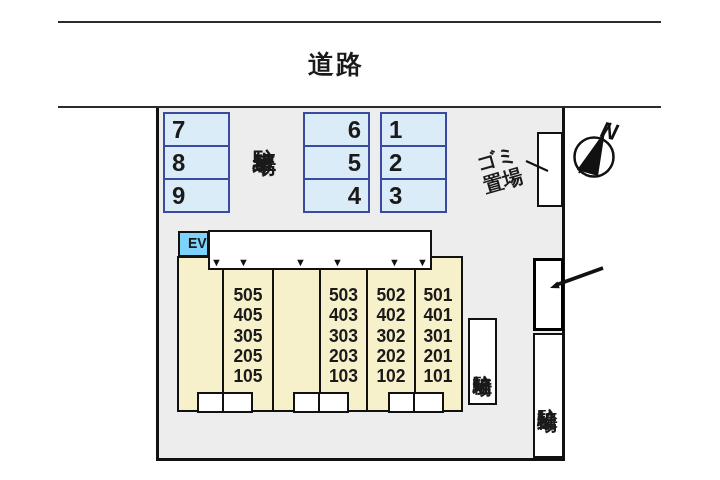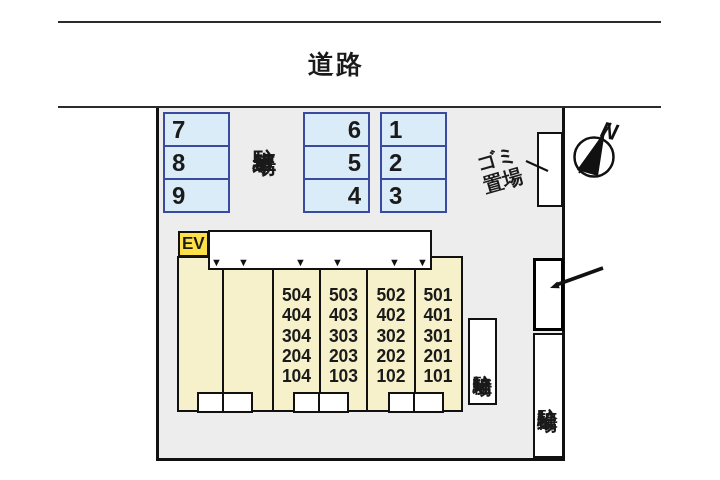--- a/index.html
+++ b/index.html
@@ -39,21 +39,21 @@
     background:var(--building-fill,#f6f1cb);
     border:2.5px solid #111;
   }
   .divider{position:absolute;top:0;bottom:0;width:2px;background:#111;}
   .roomcol{
     position:absolute;top:0;height:100%;padding-top:27px;
     font-size:17.5px;font-weight:bold;line-height:20.3px;text-align:center;
   }
   .stair{position:absolute;background:#fff;border:2px solid #111;width:27px;height:17px;}
   .corridor{background:#fff;border:2px solid #111;}
-  .evbox{background:#fde047;border:2px solid #111;font-size:17px;font-weight:bold;line-height:21px;padding-left:2px;}
+  .evbox{background:#7dd3fc;border:2px solid #111;font-size:14px;font-weight:bold;line-height:21px;padding-left:8px;}
   .tri{position:absolute;font-size:11px;line-height:11px;color:#111;}
   .cycle1-label{font-size:19px;letter-spacing:2px;}
   .cycle2-label{font-size:20px;letter-spacing:3px;}
   .bike-label{font-size:20px;font-weight:bold;letter-spacing:1px;}
   .thickbox{background:#fff;border:3.5px solid #000;}
   svg{display:block;}
 </style>
 </head>
 <body>
 
@@ -88,26 +88,26 @@
   <div class="abs gomi-label" style="left:477px;top:147px;">ゴミ置場</div>
   <div class="abs whitebox" style="left:537px;top:132px;width:26px;height:75px;"></div>
 
   <div class="abs building" style="left:177px;top:256px;width:286px;height:156px;">
     <div class="divider" style="left:43px;"></div>
     <div class="divider" style="left:93px;"></div>
     <div class="divider" style="left:140px;"></div>
     <div class="divider" style="left:187px;"></div>
     <div class="divider" style="left:235px;"></div>
 
-    <div class="roomcol" style="left:95px;width:45px;">
-      <div>504</div>
-      <div>404</div>
-      <div>304</div>
-      <div>204</div>
-      <div>104</div>
+    <div class="roomcol" style="left:45px;width:48px;">
+      <div>505</div>
+      <div>405</div>
+      <div>305</div>
+      <div>205</div>
+      <div>105</div>
     </div>
     <div class="roomcol" style="left:142px;width:45px;">
       <div>503</div>
       <div>403</div>
       <div>303</div>
       <div>203</div>
       <div>103</div>
     </div>
     <div class="roomcol" style="left:189px;width:46px;">
       <div>502</div>

